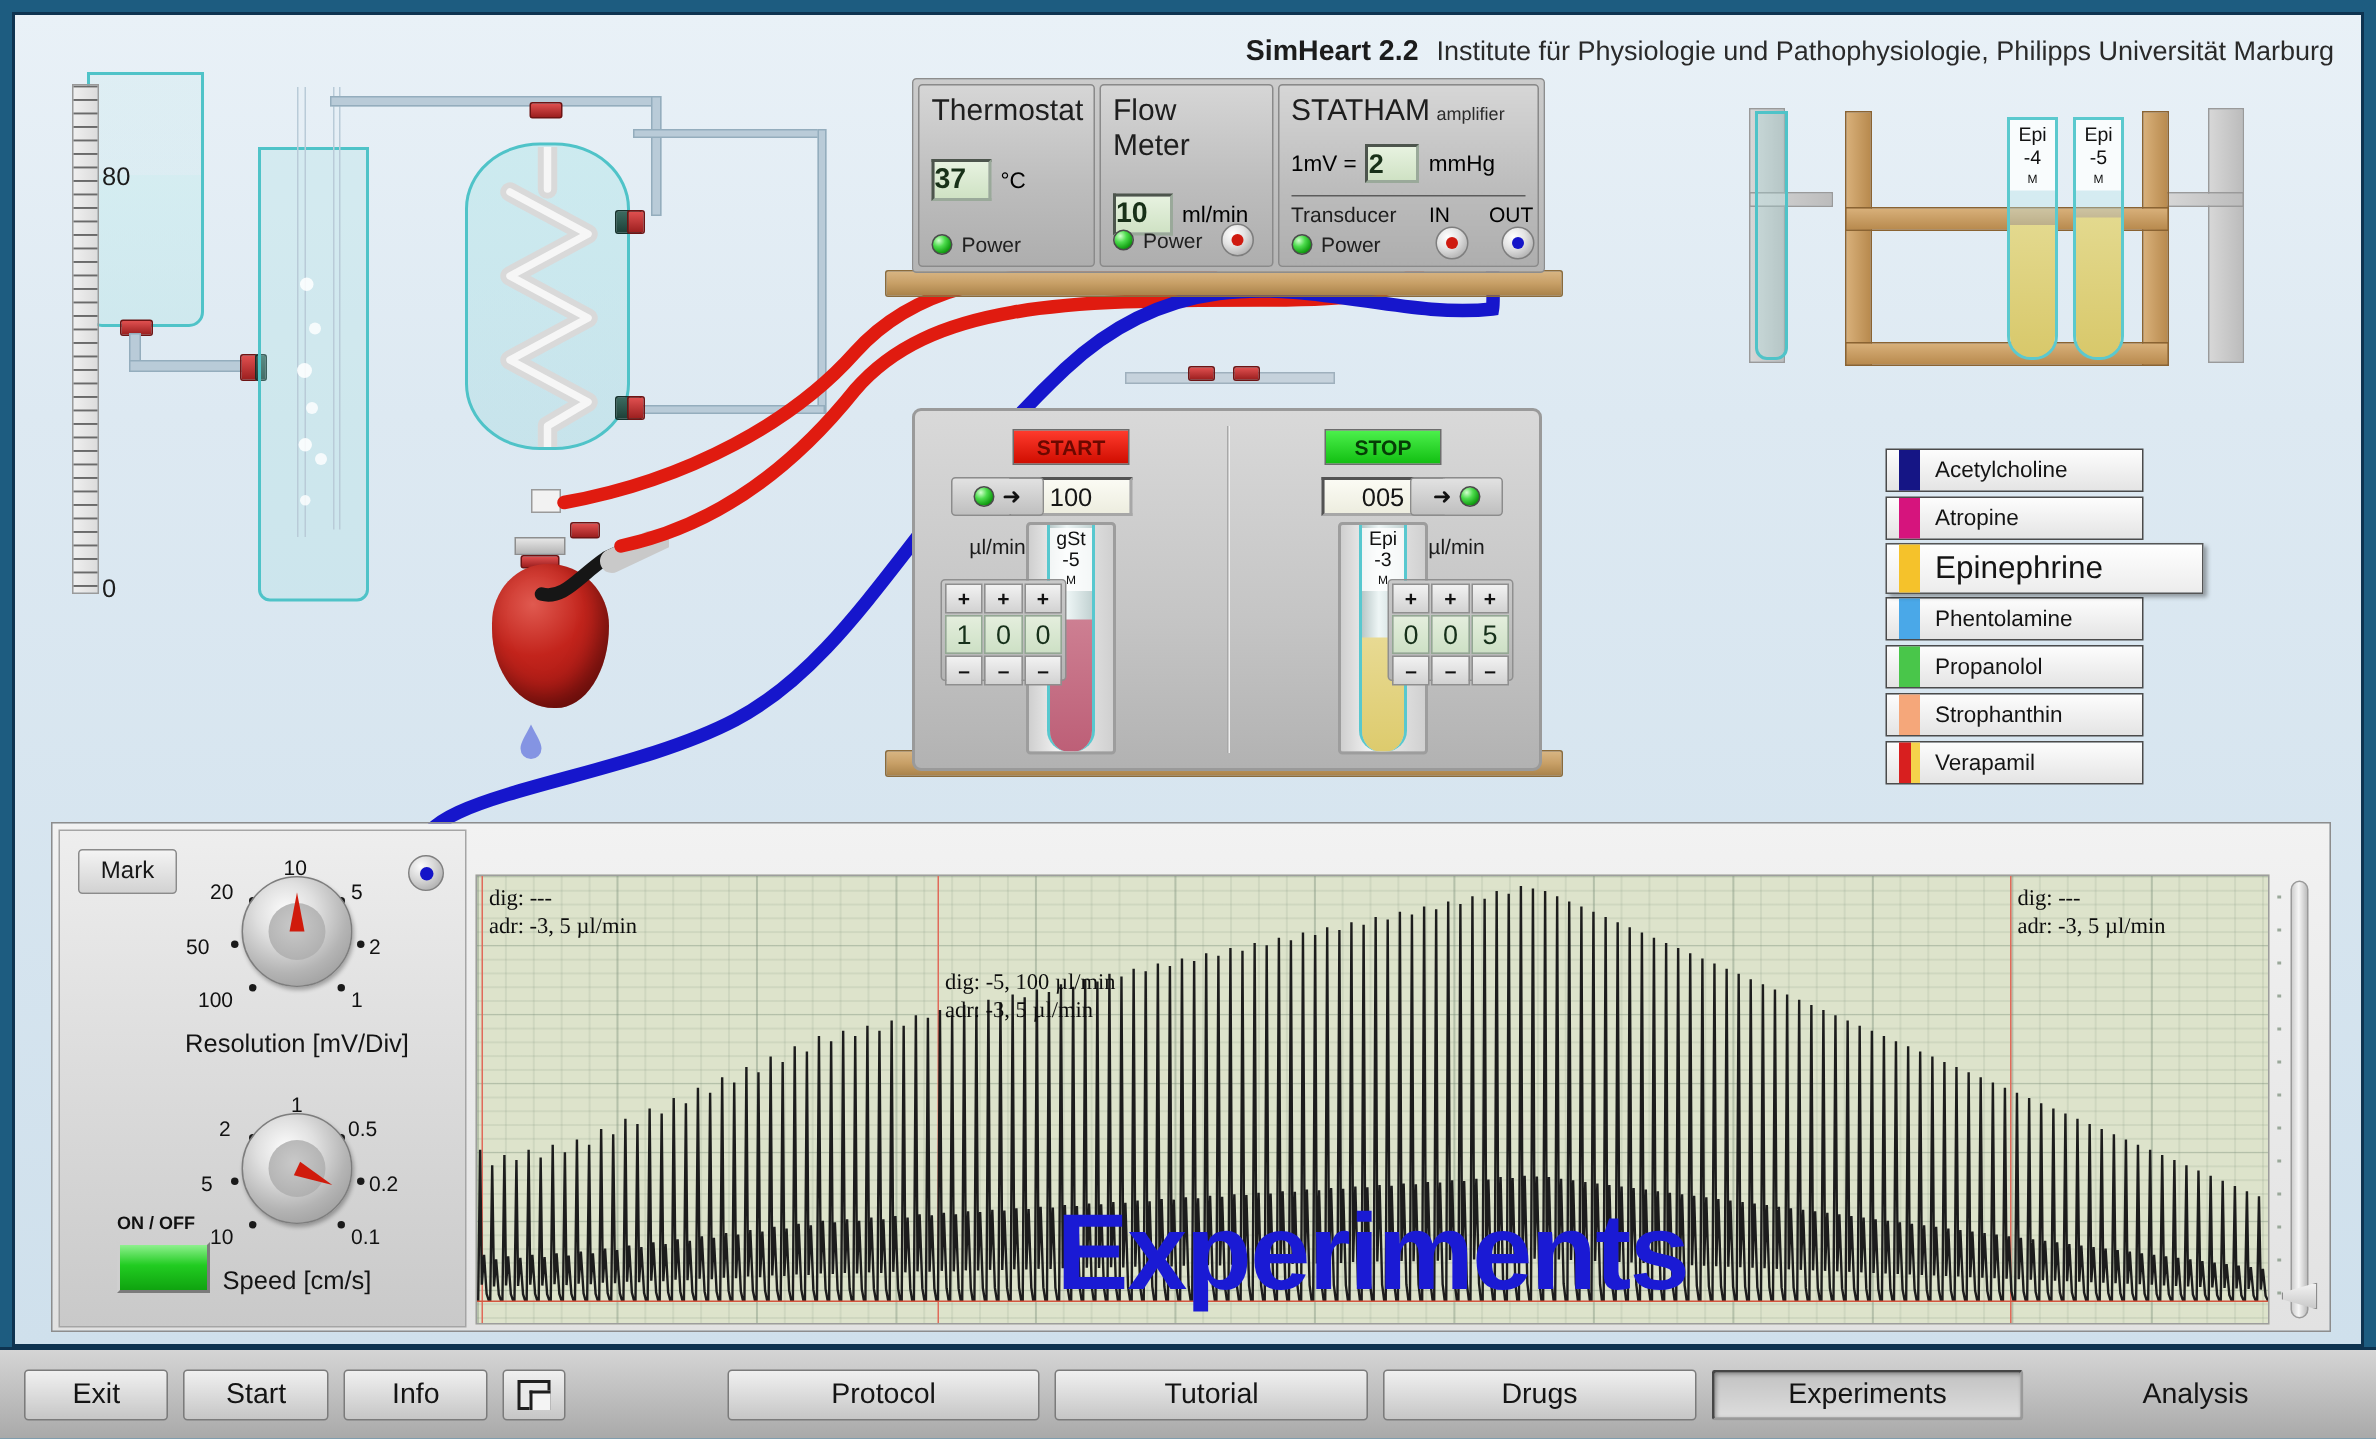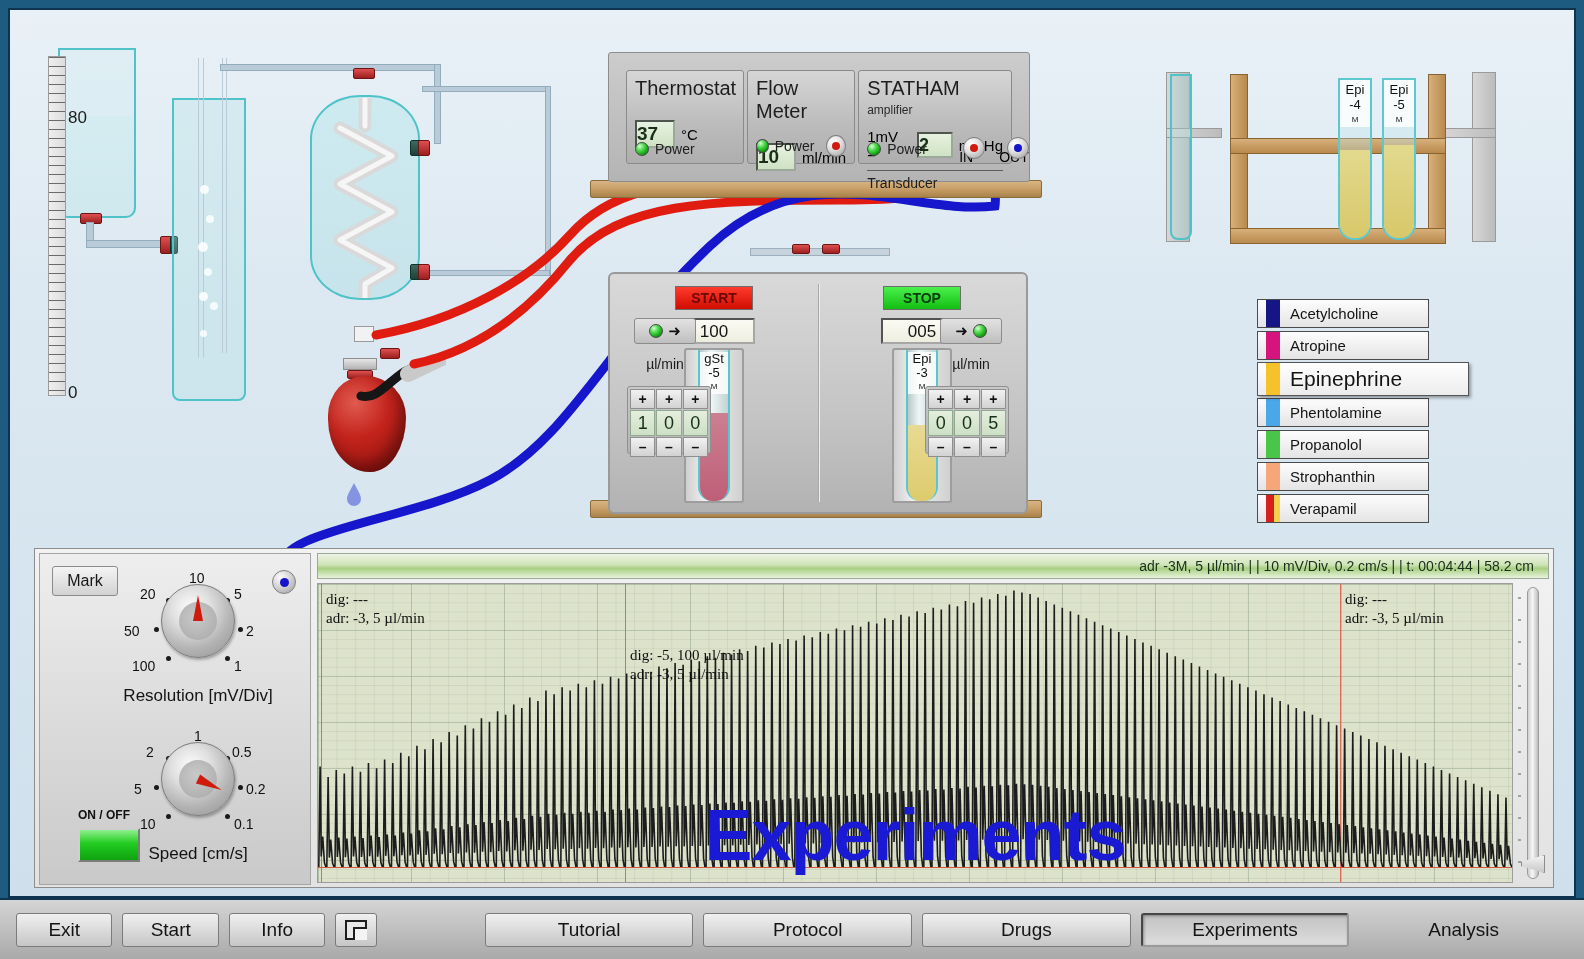--- a/index.html
+++ b/index.html
@@ -60,21 +60,21 @@
   .jack {
     width: 22px; height: 22px; border-radius: 50%;
     background: radial-gradient(circle at 35% 30%, #ffffff 0%, #e3e3e3 40%, #b8b8b8 75%, #8d8d8d 100%);
     border: 1px solid #7e7e7e;
     display: flex; align-items: center; justify-content: center;
   }
   .jack i { width: 8px; height: 8px; border-radius: 50%; display:block; }
 
   
   #instruments { position: absolute; left: 598px; top: 42px; width: 422px; height: 130px;
-    display: flex; gap: 3px; padding: 17px;
+    display: flex; gap: 3px; padding: 3px;
     background: linear-gradient(180deg,#cccccc,#b4b4b4);
     border: 1px solid #8d8d8d; border-radius: 3px; }
   .inst { position: relative; padding: 6px 8px; }
   .inst-title { font-size: 20px; color: #1e1e1e; }
   .inst-row { display: flex; align-items: center; gap: 6px; }
   .pwr-row { position: absolute; bottom: 6px; left: 8px; right: 8px;
              display: flex; align-items: center; gap: 6px; font-size: 14px; color:#202020; }
 
   
   #pumps { position: absolute; left: 598px; top: 262px; width: 420px; height: 242px;
@@ -238,20 +238,24 @@
   .tt-label small { display: block; font-size: 8px; }
   .tt-fluid { position: absolute; bottom: 0; left: 0; right: 0; background: linear-gradient(180deg,#e3d98e,#d8c86a); }
   .stand-post { position: absolute; background: linear-gradient(90deg,#d7d7d7,#bcbcbc); border: 1px solid #9a9a9a; }
 </style>
 </head>
 <body>
 
 <div id="app">
 <div id="inner">
 
+  <div class="title-wrap">
+    <span class="title-app">SimHeart 2.2</span>
+    <span class="title-sub">Institute für Physiologie und Pathophysiologie, Philipps Universität Marburg</span>
+  </div>
 
   <div>
 
     <div class="glass" style="left:48px; top:38px; width:78px; height:170px; border-radius:0 0 10px 10px;
                 background:linear-gradient(180deg, rgba(190,232,234,.22) 0%, rgba(190,232,234,.22) 40%, rgba(200,236,238,.55) 40%, rgba(190,230,233,.5) 100%);"></div>
     <div class="ruler" style="left:38px; top:46px; width:18px; height:340px;">
       <div class="ruler-ticks"></div>
     </div>
     <div class="ruler-num" style="left:58px; top:98px;">80</div>
     <div class="ruler-num" style="left:58px; top:373px;">0</div>
@@ -549,23 +553,20 @@
           <span class="knob-needle" style="transform: translate(-50%,-100%) rotate(115deg);"></span>
         </div>
         <div class="knob-caption" style="bottom:-12px; width:200px; left:-20px;">Speed [cm/s]</div>
       </div>
 
       <div class="onoff-lbl">ON / OFF</div>
       <div class="onoff-sw"></div>
     </div>
 
     <div id="rec-right">
-      <div id="status-bar">
-        <span>adr -3M, 5 µl/min |  | 10 mV/Div, 0.2 cm/s |  | t: 00:04:44 | 58.2 cm</span>
-      </div>
 
       <div id="trace-area">
         <div id="grid"></div>
 
         <div class="marker-line" style="left:3px;"></div>
         <div class="marker-line" style="left:307px;"></div>
         <div class="marker-line" style="left:1022px;"></div>
 
         <svg style="position:absolute; inset:0; width:100%; height:100%;" viewBox="0 0 1190 270" preserveAspectRatio="none">
           <polyline id="trace-path" fill="none" stroke="#1c1c1c" stroke-width="1.6" vector-effect="non-scaling-stroke" points="0.0,256.0 0.8,256.0 2.1,165.4 3.2,246.9 4.7,228.8 6.4,252.4 7.7,256.0 8.8,256.0 10.1,174.8 11.3,247.9 12.7,231.6 14.5,252.8 15.8,256.0 16.9,256.0 18.2,168.5 19.3,247.3 20.7,229.8 22.5,252.5 23.8,256.0 24.9,256.0 26.2,171.6 27.3,247.6 28.8,230.7 30.6,252.6 31.8,256.0 33.0,256.0 34.3,165.4 35.4,246.9 36.8,228.8 38.6,252.4 39.9,256.0 41.0,256.0 42.3,170.1 43.4,247.4 44.9,230.2 46.6,252.6 47.9,256.0 49.0,256.0 50.3,162.3 51.5,246.6 52.9,227.9 54.7,252.3 56.0,256.0 57.1,256.0 58.4,166.9 59.5,247.1 60.9,229.3 62.7,252.4 64.0,256.0 65.1,256.0 66.4,159.1 67.5,246.3 69.0,226.9 70.8,252.1 72.0,256.0 73.2,256.0 74.5,162.3 75.6,246.6 77.0,227.9 78.8,252.3 80.1,256.0 81.2,256.0 82.5,152.9 83.6,245.7 85.1,225.1 86.8,251.9 88.1,256.0 89.2,256.0 90.5,156.0 91.7,246.0 93.1,226.0 94.9,252.0 96.2,256.0 97.3,256.0 98.6,146.6 99.7,245.1 101.1,223.2 102.9,251.6 104.2,256.0 105.3,256.0 106.6,149.8 107.7,245.4 109.2,224.1 111.0,251.8 112.2,256.0 113.4,256.0 114.7,140.4 115.8,244.4 117.2,221.3 119.0,251.4 120.3,256.0 121.4,256.0 122.7,143.5 123.8,244.8 125.3,222.3 127.0,251.5 128.3,256.0 129.5,256.0 130.7,134.1 131.9,243.8 133.3,219.4 135.1,251.1 136.4,256.0 137.5,256.0 138.8,137.3 139.9,244.1 141.4,220.4 143.1,251.3 144.4,256.0 145.5,256.0 146.8,127.9 147.9,243.2 149.4,217.6 151.2,250.9 152.4,256.0 153.6,256.0 154.9,131.0 156.0,243.5 157.4,218.5 159.2,251.0 160.5,256.0 161.6,256.0 162.9,121.6 164.0,242.6 165.5,215.7 167.2,250.6 168.5,256.0 169.7,256.0 170.9,124.8 172.1,242.9 173.5,216.6 175.3,250.8 176.6,256.0 177.7,256.0 179.0,115.4 180.1,241.9 181.6,213.8 183.3,250.4 184.6,256.0 185.7,256.0 187.0,118.5 188.1,242.3 189.6,214.8 191.4,250.5 192.7,256.0 193.8,256.0 195.1,109.1 196.2,241.3 197.6,211.9 199.4,250.1 200.7,256.0 201.8,256.0 203.1,112.3 204.2,241.6 205.7,212.9 207.4,250.3 208.7,256.0 209.9,256.0 211.1,102.9 212.3,240.7 213.7,210.1 215.5,249.9 216.8,256.0 217.9,256.0 219.2,106.0 220.3,241.0 221.8,211.0 223.5,250.0 224.8,256.0 225.9,256.0 227.2,96.6 228.4,240.1 229.8,208.2 231.6,249.6 232.9,256.0 234.0,256.0 235.3,99.8 236.4,240.4 237.8,209.1 239.6,249.8 240.9,256.0 242.0,256.0 243.3,93.5 244.4,239.8 245.9,207.3 247.6,249.5 248.9,256.0 250.1,256.0 251.3,96.6 252.5,240.1 253.9,208.2 255.7,249.6 257.0,256.0 258.1,256.0 259.4,90.4 260.5,239.4 262.0,206.3 263.7,249.4 265.0,256.0 266.1,256.0 267.4,93.5 268.6,239.8 270.0,207.3 271.8,249.5 273.1,256.0 274.2,256.0 275.5,87.3 276.6,239.1 278.0,205.4 279.8,249.3 281.1,256.0 282.2,256.0 283.5,90.4 284.6,239.4 286.1,206.3 287.9,249.4 289.1,256.0 290.3,256.0 291.6,84.1 292.7,238.8 294.1,204.4 295.9,249.1 297.2,256.0 298.3,256.0 299.6,85.7 300.7,239.0 302.2,204.9 303.9,249.2 305.2,256.0 306.3,256.0 307.6,81.0 308.8,238.5 310.2,203.5 312.0,249.0 313.3,256.0 314.4,256.0 315.7,84.1 316.8,238.8 318.2,204.4 320.0,249.1 321.3,256.0 322.4,256.0 323.7,77.9 324.8,238.2 326.3,202.6 328.1,248.9 329.3,256.0 330.5,256.0 331.8,79.4 332.9,238.3 334.3,203.0 336.1,248.9 337.4,256.0 338.5,256.0 339.8,74.8 340.9,237.9 342.4,201.6 344.1,248.8 345.4,256.0 346.5,256.0 347.8,76.3 349.0,238.0 350.4,202.1 352.2,248.8 353.5,256.0 354.6,256.0 355.9,71.6 357.0,237.6 358.4,200.7 360.2,248.6 361.5,256.0 362.6,256.0 363.9,73.2 365.0,237.7 366.5,201.2 368.3,248.7 369.5,256.0 370.7,256.0 372.0,68.5 373.1,237.3 374.5,199.8 376.3,248.5 377.6,256.0 378.7,256.0 380.0,70.1 381.1,237.4 382.6,200.2 384.3,248.6 385.6,256.0 386.8,256.0 388.0,65.4 389.2,236.9 390.6,198.8 392.4,248.4 393.7,256.0 394.8,256.0 396.1,66.9 397.2,237.1 398.6,199.3 400.4,248.4 401.7,256.0 402.8,256.0 404.1,62.3 405.2,236.6 406.7,197.9 408.5,248.3 409.7,256.0 410.9,256.0 412.2,63.8 413.3,236.8 414.7,198.3 416.5,248.3 417.8,256.0 418.9,256.0 420.2,59.1 421.3,236.3 422.8,196.9 424.5,248.1 425.8,256.0 427.0,256.0 428.2,60.7 429.4,236.5 430.8,197.4 432.6,248.2 433.9,256.0 435.0,256.0 436.3,56.0 437.4,236.0 438.9,196.0 440.6,248.0 441.9,256.0 443.0,256.0 444.3,57.6 445.4,236.2 446.9,196.5 448.7,248.1 449.9,256.0 451.1,256.0 452.4,52.9 453.5,235.7 454.9,195.1 456.7,247.9 458.0,256.0 459.1,256.0 460.4,54.4 461.5,235.8 463.0,195.5 464.7,247.9 466.0,256.0 467.2,256.0 468.4,49.8 469.6,235.4 471.0,194.1 472.8,247.8 474.1,256.0 475.2,256.0 476.5,51.3 477.6,235.5 479.1,194.6 480.8,247.8 482.1,256.0 483.2,256.0 484.5,46.6 485.6,235.1 487.1,193.2 488.9,247.6 490.2,256.0 491.3,256.0 492.6,48.2 493.7,235.2 495.1,193.7 496.9,247.7 498.2,256.0 499.3,256.0 500.6,43.5 501.7,234.8 503.2,192.3 504.9,247.5 506.2,256.0 507.4,256.0 508.6,45.1 509.8,234.9 511.2,192.7 513.0,247.6 514.3,256.0 515.4,256.0 516.7,40.4 517.8,234.4 519.3,191.3 521.0,247.4 522.3,256.0 523.4,256.0 524.7,41.9 525.9,234.6 527.3,191.8 529.1,247.4 530.4,256.0 531.5,256.0 532.8,37.3 533.9,234.1 535.3,190.4 537.1,247.3 538.4,256.0 539.5,256.0 540.8,38.8 541.9,234.3 543.4,190.8 545.1,247.3 546.4,256.0 547.6,256.0 548.8,34.1 550.0,233.8 551.4,189.4 553.2,247.1 554.5,256.0 555.6,256.0 556.9,35.7 558.0,234.0 559.5,189.9 561.2,247.2 562.5,256.0 563.6,256.0 564.9,31.0 566.1,233.5 567.5,188.5 569.3,247.0 570.6,256.0 571.7,256.0 573.0,32.6 574.1,233.7 575.5,189.0 577.3,247.1 578.6,256.0 579.7,256.0 581.0,27.9 582.1,233.2 583.6,187.6 585.4,246.9 586.6,256.0 587.8,256.0 589.1,29.4 590.2,233.3 591.6,188.0 593.4,246.9 594.7,256.0 595.8,256.0 597.1,24.8 598.2,232.9 599.7,186.6 601.4,246.8 602.7,256.0 603.8,256.0 605.1,26.3 606.3,233.0 607.7,187.1 609.5,246.8 610.8,256.0 611.9,256.0 613.2,21.6 614.3,232.6 615.7,185.7 617.5,246.6 618.8,256.0 619.9,256.0 621.2,23.2 622.3,232.7 623.8,186.2 625.6,246.7 626.8,256.0 628.0,256.0 629.3,18.5 630.4,232.3 631.8,184.8 633.6,246.5 634.9,256.0 636.0,256.0 637.3,20.1 638.4,232.4 639.9,185.2 641.6,246.6 642.9,256.0 644.0,256.0 645.3,15.4 646.5,231.9 647.9,183.8 649.7,246.4 651.0,256.0 652.1,256.0 653.4,16.9 654.5,232.1 655.9,184.3 657.7,246.4 659.0,256.0 660.1,256.0 661.4,12.3 662.5,231.6 664.0,182.9 665.8,246.3 667.0,256.0 668.2,256.0 669.5,13.8 670.6,231.8 672.0,183.3 673.8,246.3 675.1,256.0 676.2,256.0 677.5,9.1 678.6,231.3 680.1,181.9 681.8,246.1 683.1,256.0 684.3,256.0 685.5,10.7 686.7,231.5 688.1,182.4 689.9,246.2 691.2,256.0 692.3,256.0 693.6,6.0 694.7,231.0 696.1,181.0 697.9,246.0 699.2,256.0 700.3,256.0 701.6,7.6 702.7,231.2 704.2,181.5 706.0,246.1 707.2,256.0 708.4,256.0 709.7,9.1 710.8,231.3 712.2,181.9 714.0,246.1 715.3,256.0 716.4,256.0 717.7,12.3 718.8,231.6 720.3,182.9 722.0,246.3 723.3,256.0 724.5,256.0 725.7,15.4 726.9,231.9 728.3,183.8 730.1,246.4 731.4,256.0 732.5,256.0 733.8,18.5 734.9,232.3 736.4,184.8 738.1,246.5 739.4,256.0 740.5,256.0 741.8,21.6 742.9,232.6 744.4,185.7 746.2,246.6 747.4,256.0 748.6,256.0 749.9,24.8 751.0,232.9 752.4,186.6 754.2,246.8 755.5,256.0 756.6,256.0 757.9,27.9 759.0,233.2 760.5,187.6 762.2,246.9 763.5,256.0 764.7,256.0 765.9,31.0 767.1,233.5 768.5,188.5 770.3,247.0 771.6,256.0 772.7,256.0 774.0,34.1 775.1,233.8 776.6,189.4 778.3,247.1 779.6,256.0 780.7,256.0 782.0,37.3 783.1,234.1 784.6,190.4 786.4,247.3 787.7,256.0 788.8,256.0 790.1,40.4 791.2,234.4 792.6,191.3 794.4,247.4 795.7,256.0 796.8,256.0 798.1,43.5 799.2,234.8 800.7,192.3 802.4,247.5 803.7,256.0 804.9,256.0 806.1,46.6 807.3,235.1 808.7,193.2 810.5,247.6 811.8,256.0 812.9,256.0 814.2,49.8 815.3,235.4 816.8,194.1 818.5,247.8 819.8,256.0 820.9,256.0 822.2,52.9 823.4,235.7 824.8,195.1 826.6,247.9 827.9,256.0 829.0,256.0 830.3,56.0 831.4,236.0 832.8,196.0 834.6,248.0 835.9,256.0 837.0,256.0 838.3,59.1 839.4,236.3 840.9,196.9 842.6,248.1 843.9,256.0 845.1,256.0 846.3,62.3 847.5,236.6 848.9,197.9 850.7,248.3 852.0,256.0 853.1,256.0 854.4,65.4 855.5,236.9 857.0,198.8 858.7,248.4 860.0,256.0 861.1,256.0 862.4,68.5 863.6,237.3 865.0,199.8 866.8,248.5 868.1,256.0 869.2,256.0 870.5,71.6 871.6,237.6 873.0,200.7 874.8,248.6 876.1,256.0 877.2,256.0 878.5,74.8 879.6,237.9 881.1,201.6 882.9,248.8 884.1,256.0 885.3,256.0 886.6,77.9 887.7,238.2 889.1,202.6 890.9,248.9 892.2,256.0 893.3,256.0 894.6,81.0 895.7,238.5 897.2,203.5 898.9,249.0 900.2,256.0 901.3,256.0 902.6,84.1 903.8,238.8 905.2,204.4 907.0,249.1 908.3,256.0 909.4,256.0 910.7,87.3 911.8,239.1 913.2,205.4 915.0,249.3 916.3,256.0 917.4,256.0 918.7,90.4 919.8,239.4 921.3,206.3 923.1,249.4 924.3,256.0 925.5,256.0 926.8,93.5 927.9,239.8 929.3,207.3 931.1,249.5 932.4,256.0 933.5,256.0 934.8,96.6 935.9,240.1 937.4,208.2 939.1,249.6 940.4,256.0 941.5,256.0 942.8,99.8 944.0,240.4 945.4,209.1 947.2,249.8 948.5,256.0 949.6,256.0 950.9,102.9 952.0,240.7 953.4,210.1 955.2,249.9 956.5,256.0 957.6,256.0 958.9,106.0 960.0,241.0 961.5,211.0 963.3,250.0 964.5,256.0 965.7,256.0 967.0,109.1 968.1,241.3 969.5,211.9 971.3,250.1 972.6,256.0 973.7,256.0 975.0,112.3 976.1,241.6 977.6,212.9 979.3,250.3 980.6,256.0 981.8,256.0 983.0,115.4 984.2,241.9 985.6,213.8 987.4,250.4 988.7,256.0 989.8,256.0 991.1,118.5 992.2,242.3 993.6,214.8 995.4,250.5 996.7,256.0 997.8,256.0 999.1,121.6 1000.2,242.6 1001.7,215.7 1003.5,250.6 1004.7,256.0 1005.9,256.0 1007.2,124.8 1008.3,242.9 1009.7,216.6 1011.5,250.8 1012.8,256.0 1013.9,256.0 1015.2,127.9 1016.3,243.2 1017.8,217.6 1019.5,250.9 1020.8,256.0 1022.0,256.0 1023.2,131.0 1024.4,243.5 1025.8,218.5 1027.6,251.0 1028.9,256.0 1030.0,256.0 1031.3,134.1 1032.4,243.8 1033.9,219.4 1035.6,251.1 1036.9,256.0 1038.0,256.0 1039.3,137.3 1040.4,244.1 1041.9,220.4 1043.7,251.3 1044.9,256.0 1046.1,256.0 1047.4,140.4 1048.5,244.4 1049.9,221.3 1051.7,251.4 1053.0,256.0 1054.1,256.0 1055.4,143.5 1056.5,244.8 1058.0,222.3 1059.7,251.5 1061.0,256.0 1062.2,256.0 1063.4,146.6 1064.6,245.1 1066.0,223.2 1067.8,251.6 1069.1,256.0 1070.2,256.0 1071.5,149.8 1072.6,245.4 1074.1,224.1 1075.8,251.8 1077.1,256.0 1078.2,256.0 1079.5,152.9 1080.6,245.7 1082.1,225.1 1083.9,251.9 1085.2,256.0 1086.3,256.0 1087.6,156.0 1088.7,246.0 1090.1,226.0 1091.9,252.0 1093.2,256.0 1094.3,256.0 1095.6,159.1 1096.7,246.3 1098.2,226.9 1099.9,252.1 1101.2,256.0 1102.4,256.0 1103.6,162.3 1104.8,246.6 1106.2,227.9 1108.0,252.3 1109.3,256.0 1110.4,256.0 1111.7,165.4 1112.8,246.9 1114.3,228.8 1116.0,252.4 1117.3,256.0 1118.4,256.0 1119.7,168.5 1120.9,247.3 1122.3,229.8 1124.1,252.5 1125.4,256.0 1126.5,256.0 1127.8,171.6 1128.9,247.6 1130.3,230.7 1132.1,252.6 1133.4,256.0 1134.5,256.0 1135.8,174.8 1136.9,247.9 1138.4,231.6 1140.1,252.8 1141.4,256.0 1142.6,256.0 1143.8,177.9 1145.0,248.2 1146.4,232.6 1148.2,252.9 1149.5,256.0 1150.6,256.0 1151.9,181.0 1153.0,248.5 1154.5,233.5 1156.2,253.0 1157.5,256.0 1158.6,256.0 1159.9,184.1 1161.1,248.8 1162.5,234.4 1164.3,253.1 1165.6,256.0 1166.7,256.0 1168.0,187.3 1169.1,249.1 1170.5,235.4 1172.3,253.3 1173.6,256.0 1174.7,256.0 1176.0,190.4 1177.1,249.4 1178.6,236.3 1180.4,253.4 1181.6,256.0 1182.8,256.0 1184.0,193.5 1185.2,249.8 1186.6,237.3 1188.4,253.5 1189.7,256.0 1190.0,256.0"></polyline>
@@ -600,19 +601,19 @@
 </div>
 
   <div id="toolbar">
     <div class="tb-btn" style="width:98px;">Exit</div>
     <div class="tb-btn" style="width:98px;">Start</div>
     <div class="tb-btn" style="width:98px;">Info</div>
     <div class="tb-btn tb-icon-btn">
       <span class="win-icon"></span>
     </div>
     <div class="tb-spacer" style="width:88px;"></div>
+    <div class="tb-btn" style="width:212px;">Protocol</div>
     <div class="tb-btn" style="width:212px;">Tutorial</div>
-    <div class="tb-btn" style="width:212px;">Protocol</div>
     <div class="tb-btn" style="width:212px;">Drugs</div>
     <div class="tb-btn pressed" style="width:212px;">Experiments</div>
     <div class="tb-btn" style="width:212px; border:none; background:transparent;">Analysis</div>
   </div>
 </div>
 
 </body></html>

